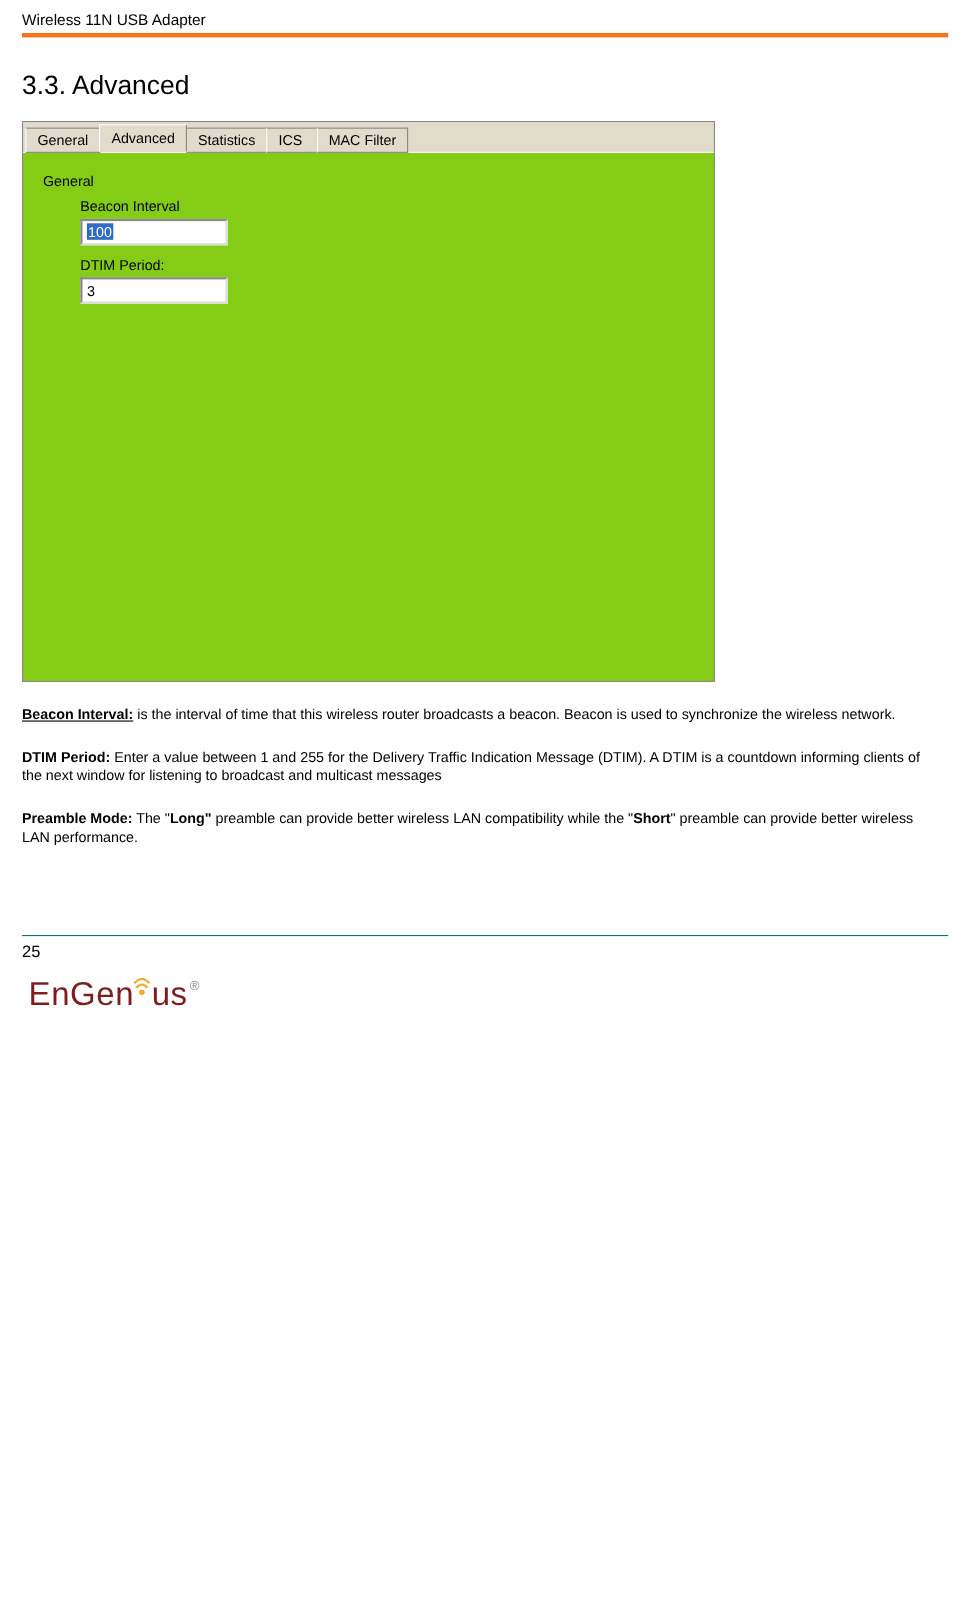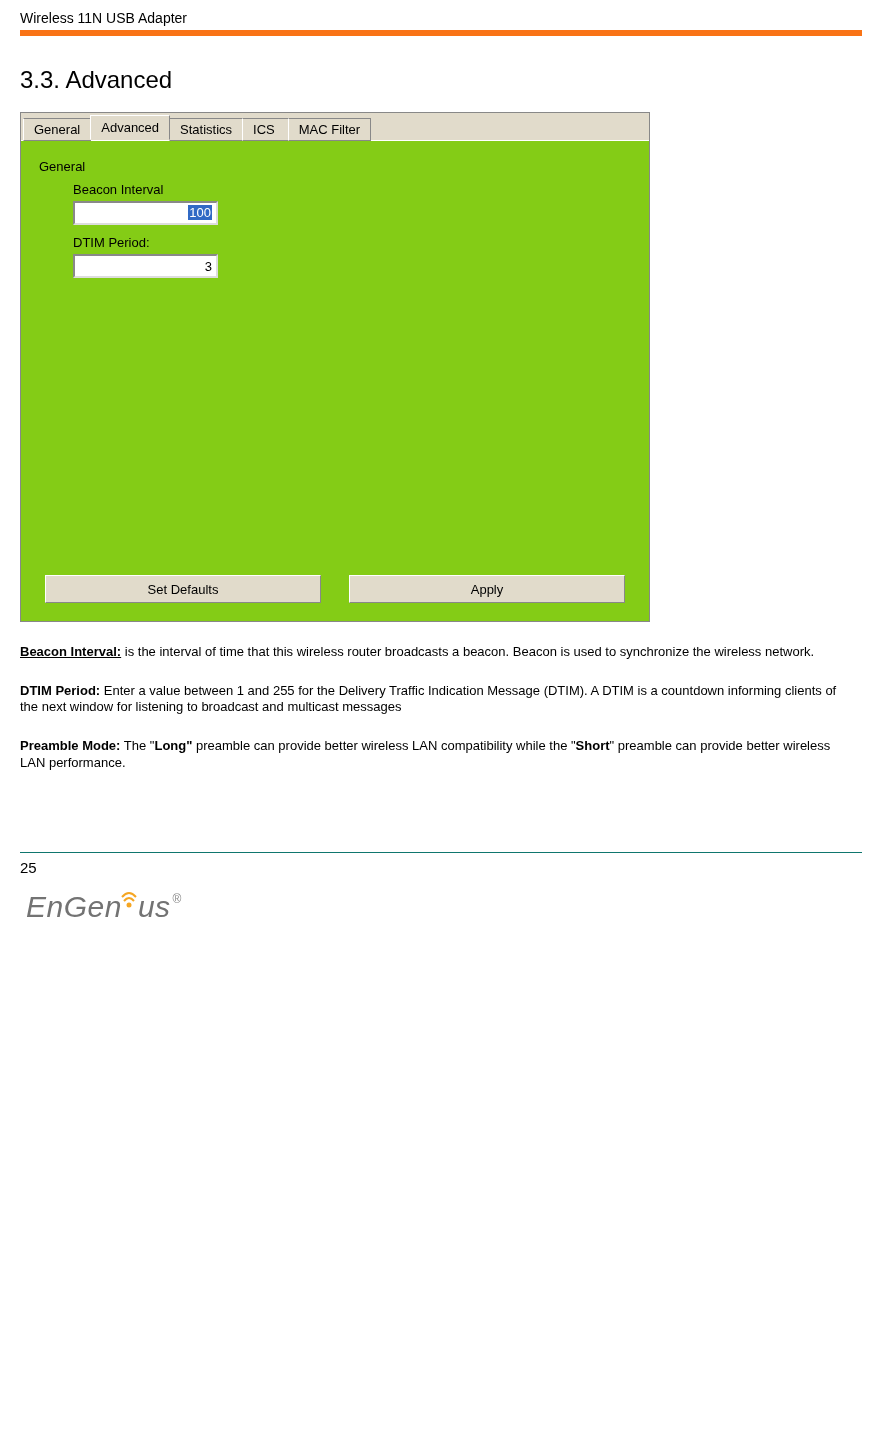--- a/index.html
+++ b/index.html
@@ -10,21 +10,21 @@
     background: #fff;
     color: #000;
     width: 882px;
   }
   .page {
     padding: 10px 20px 20px 20px;
   }
   .header-top {
     font-size: 14px;
     padding-bottom: 4px;
-    border-bottom: 6px solid #f97316;
+    border-bottom: 4px solid #f97316;
     margin-bottom: 30px;
   }
   h2.section-title {
     font-size: 24px;
     font-weight: normal;
     margin: 0 0 18px 0;
   }
   .app-panel {
     width: 630px;
     background: #84cc16;
@@ -68,28 +68,27 @@
     position: relative;
   }
   .group-label {
     font-size: 13px;
     margin-bottom: 8px;
     margin-left: -6px;
   }
   .field-block { margin-left: 28px; margin-bottom: 10px; }
   .field-label { font-size: 13px; margin-bottom: 4px; display: block; }
   .text-input {
-    width: 145px;
+    width: 134px;
     height: 24px;
     border: 2px inset #ddd;
     background: #fff;
     padding: 2px 4px;
     font-family: inherit;
     font-size: 13px;
-    text-align: right;
   }
   .text-input.sel {
     background: #fff;
   }
   .sel-highlight {
     background: #316ac5;
     color: #fff;
     padding: 0 1px;
   }
   .combo {
@@ -155,21 +154,21 @@
     margin-top: 4px;
     padding: 4px 0 10px 6px;
   }
   .logo-text {
     font-family: "Arial", sans-serif;
     font-size: 30px;
     font-weight: 500;
     color: #3b3b3b;
     letter-spacing: 0.5px;
   }
-  .logo-text .g { color: #737373; font-style: italic; }
+  .logo-text .g { color: #7f1d1d; }
   .logo-wifi {
     display: inline-block;
     vertical-align: 6px;
     margin-left: -2px;
   }
   .logo-reg { font-size: 12px; vertical-align: 14px; color: #888; margin-left: 2px; }
 </style>
 </head>
 <body>
 
@@ -199,24 +198,20 @@
           <span class="sel-highlight">100</span>
         </div>
       </div>
 
       <div class="field-block">
         <span class="field-label">DTIM Period:</span>
         <input class="text-input" type="text" value="3" style="">
       </div>
 
 
-      <div class="button-row">
-        <button class="win-btn">Set Defaults</button>
-        <button class="win-btn">Apply</button>
-      </div>
     </div>
   </div>
 
   <div class="doc-text">
     <p>
       <strong class="u">Beacon Interval:</strong><span> is the interval of time that this wireless router broadcasts a beacon. Beacon is used to synchronize the wireless network.</span>
     </p>
     <p>
       <strong>DTIM Period:</strong><span> Enter a value between 1 and 255 for the Delivery Traffic Indication Message (DTIM). A DTIM is a countdown informing clients of the next window for listening to broadcast and multicast messages</span>
     </p>

